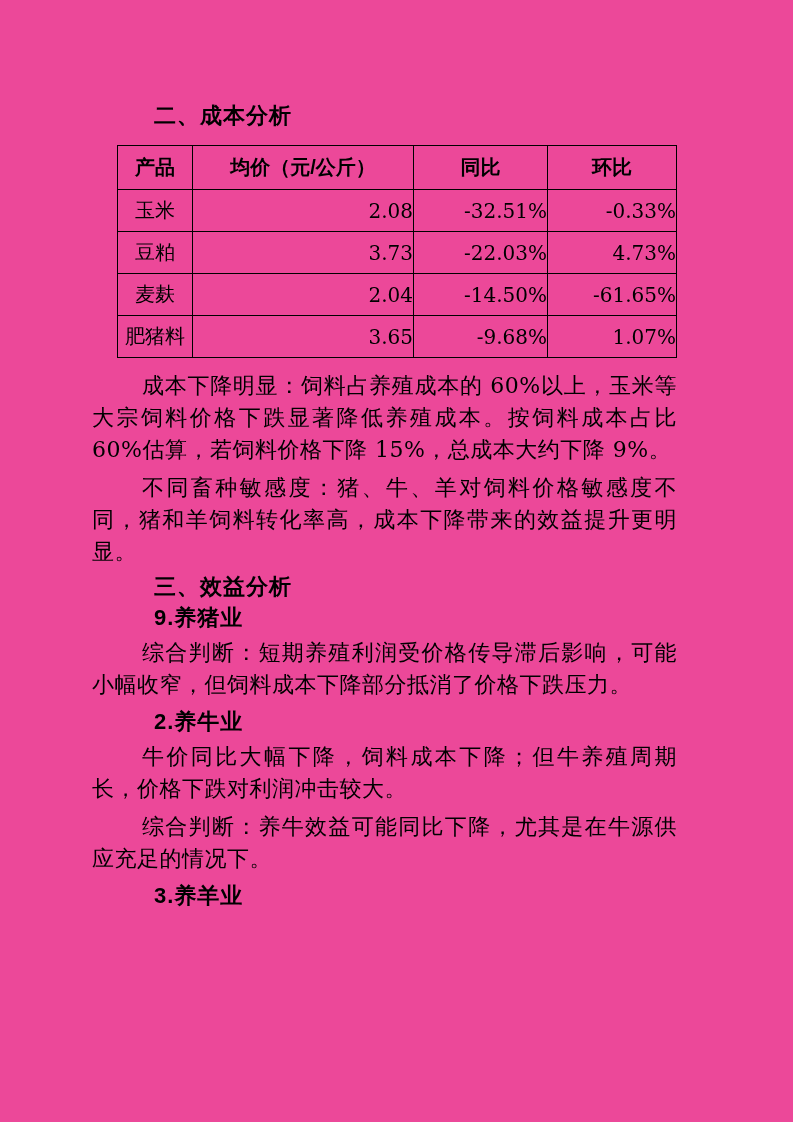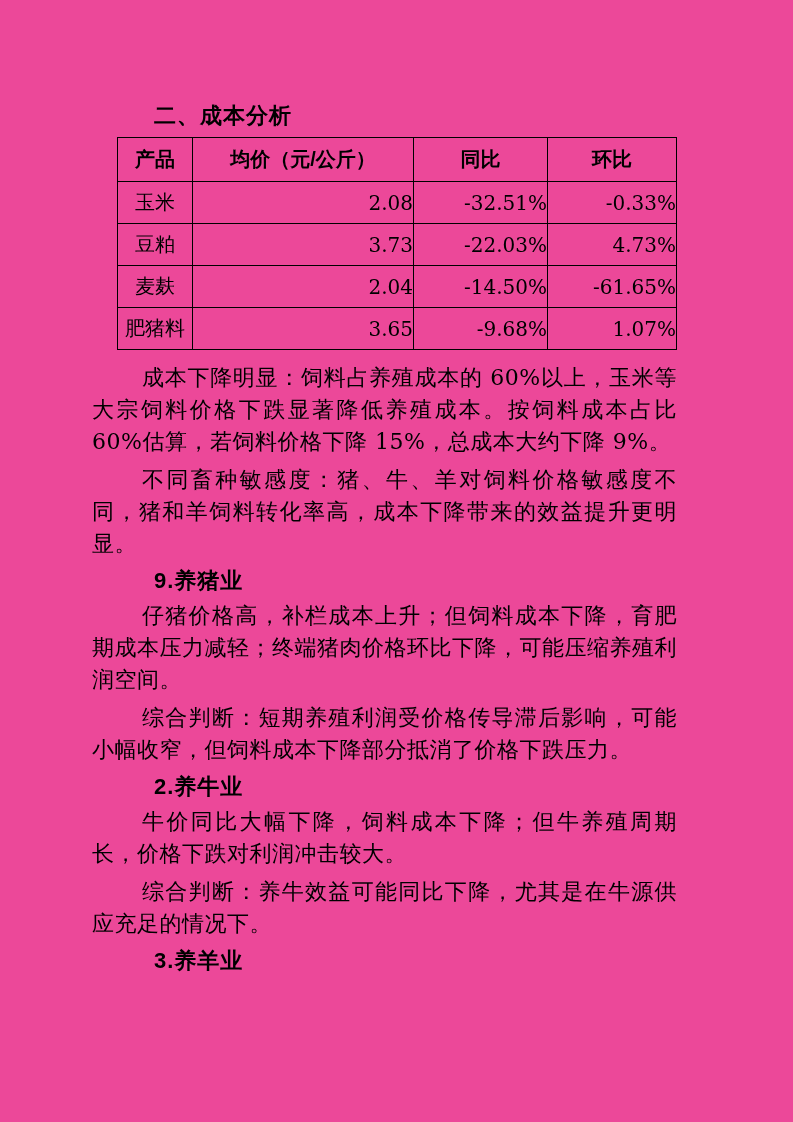--- a/index.html
+++ b/index.html
@@ -34,21 +34,21 @@
     font-weight: bold;
     font-size: 22px;
     line-height: 30px;
     margin: 0 0 4px 62px;
     letter-spacing: 1px;
   }
   table.cost-table {
     border-collapse: collapse;
     table-layout: fixed;
     width: 559px;
-    margin: 8px 0 12px 25px;
+    margin: 16px 0 12px 25px;
     font-size: 20px;
     border-radius: 20px;
   }
   table.cost-table th,
   table.cost-table td {
     border: 1px solid #000000;
     padding: 0;
     box-sizing: border-box;
     overflow: hidden;
     white-space: nowrap;
@@ -122,24 +122,24 @@
         <td class="cell-num">-9.68%</td>
         <td class="cell-num">1.07%</td>
       </tr>
     </tbody>
   </table>
 
   <p class="body-para">成本下降明显：饲料占养殖成本的 60%以上，玉米等大宗饲料价格下跌显著降低养殖成本。按饲料成本占比 60%估算，若饲料价格下降 15%，总成本大约下降 9%。</p>
 
   <p class="body-para">不同畜种敏感度：猪、牛、羊对饲料价格敏感度不同，猪和羊饲料转化率高，成本下降带来的效益提升更明显。</p>
 
+  <div class="sec-heading" style="margin-top:4px;">三、效益分析</div>
 
   <div class="sub-heading">9.养猪业</div>
 
-  <p class="body-para">仔猪价格高，补栏成本上升；但饲料成本下降，育肥期成本压力减轻；终端猪肉价格环比下降，可能压缩养殖利润空间。</p>
 
   <p class="body-para">综合判断：短期养殖利润受价格传导滞后影响，可能小幅收窄，但饲料成本下降部分抵消了价格下跌压力。</p>
 
   <div class="sub-heading">2.养牛业</div>
 
   <p class="body-para">牛价同比大幅下降，饲料成本下降；但牛养殖周期长，价格下跌对利润冲击较大。</p>
 
   <p class="body-para">综合判断：养牛效益可能同比下降，尤其是在牛源供应充足的情况下。</p>
 
   <div class="sub-heading" style="margin-bottom:8px;">3.养羊业</div>

